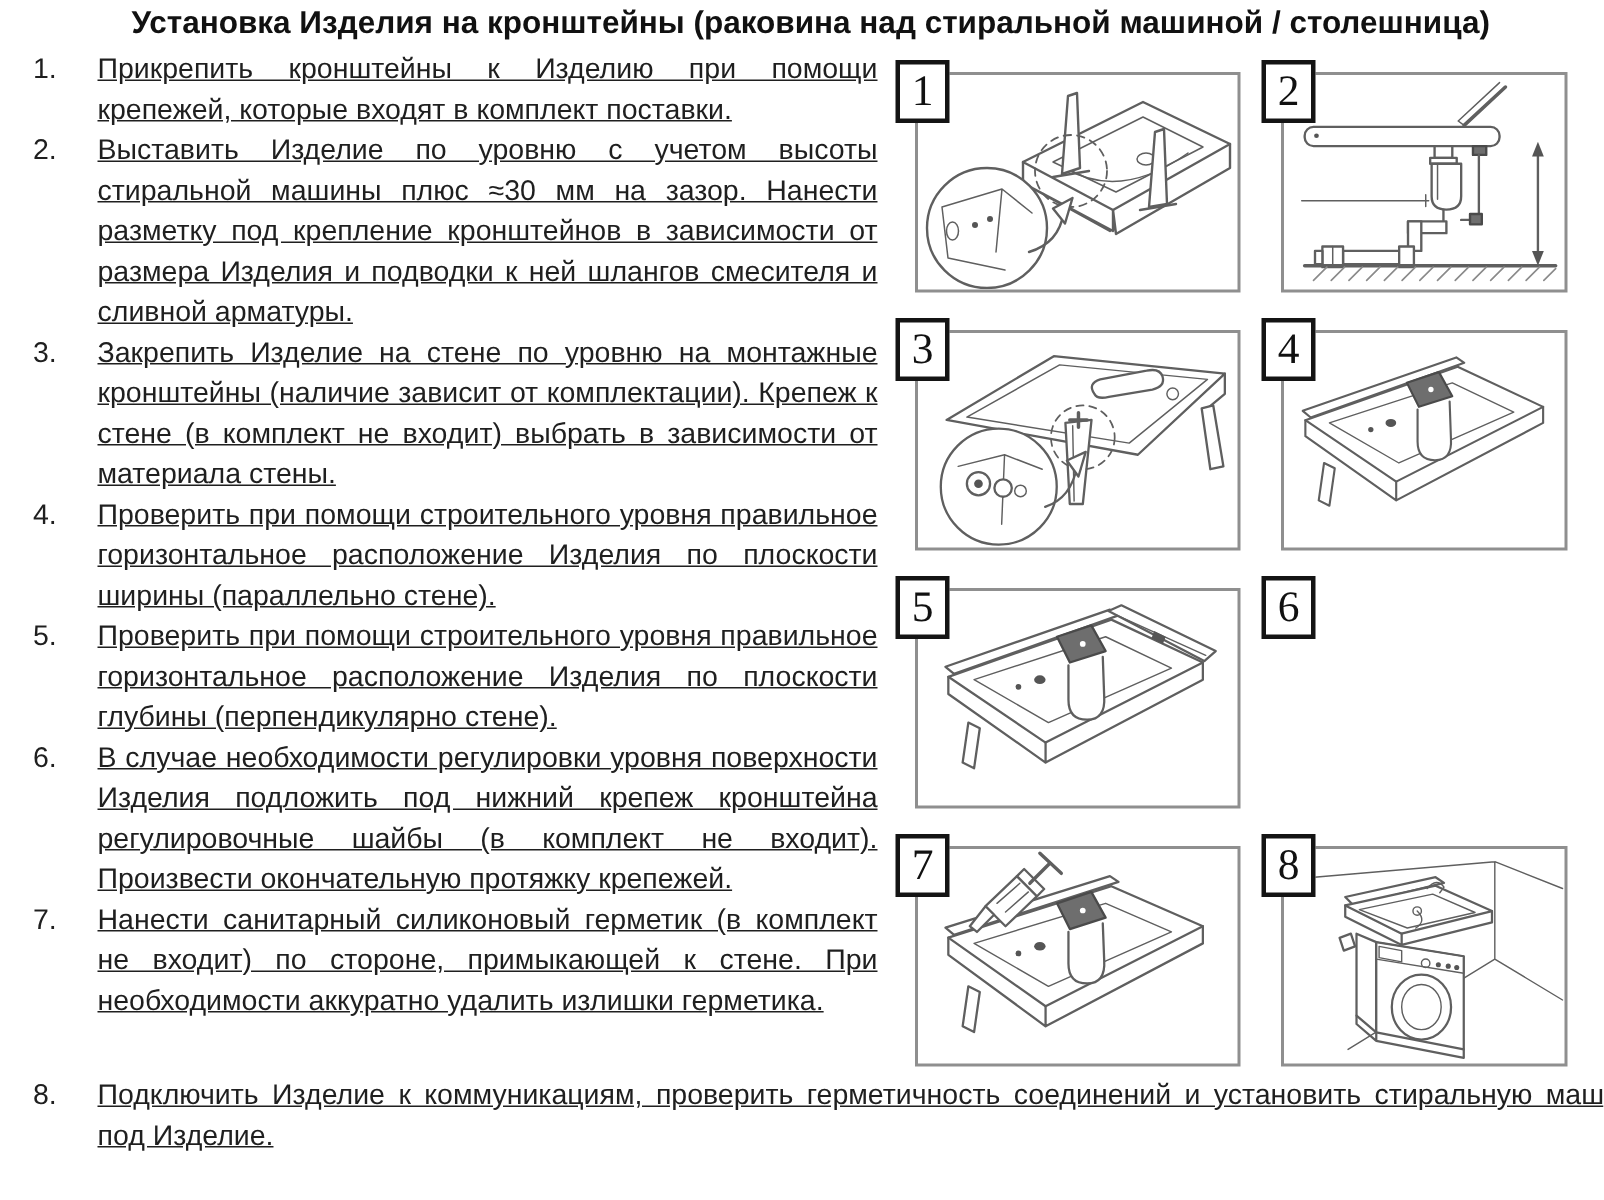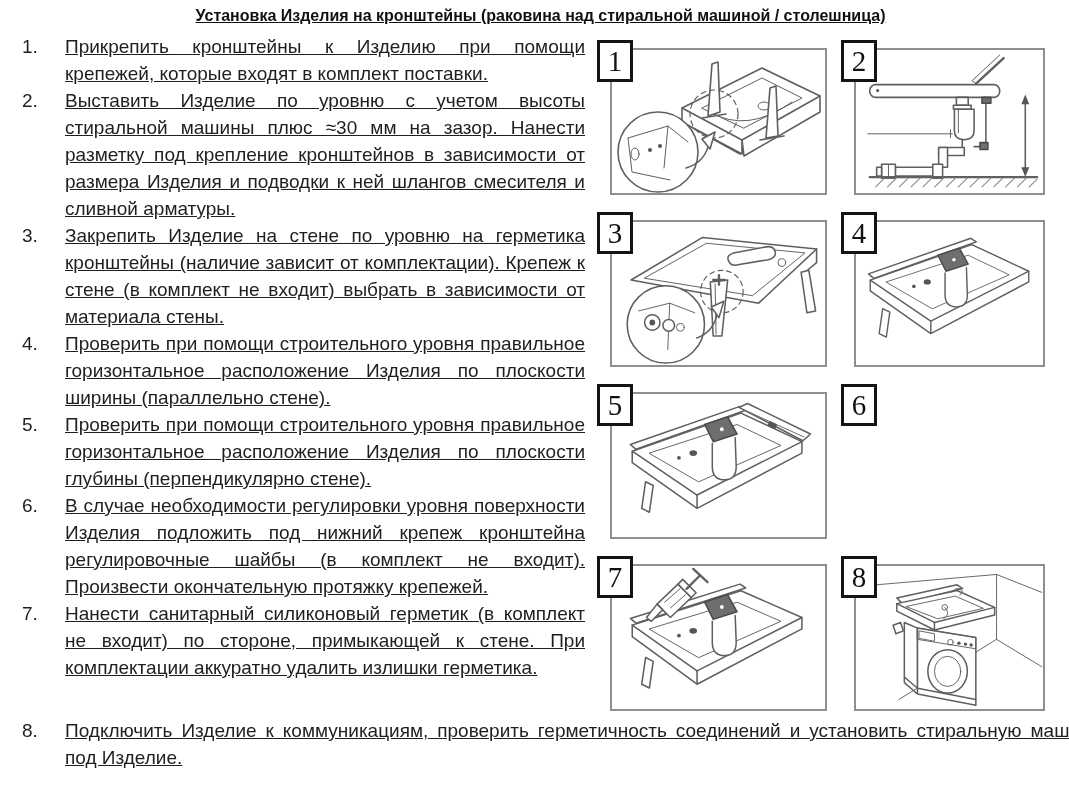--- a/index.html
+++ b/index.html
@@ -3,22 +3,22 @@
 <meta charset="utf-8">
 <style>
   html,body{margin:0;padding:0;background:#fff;}
   .page{
     position:relative; width:1069px; height:800px; box-sizing:border-box;
     background:#fff; overflow:hidden;
     font-family:"Liberation Sans", sans-serif; color:#1f1f1f;
     padding:3px 10px 0 22px;
   }
   .title{
-    margin:0; text-align:center; font-size:16px; font-weight:bold;
-    letter-spacing:0; line-height:26px; color:#111;text-decoration:underline;
+    margin:0; text-align:center; font-size:21px; font-weight:bold;
+    letter-spacing:0; line-height:26px; color:#111;
   }
   .content{ display:flex; margin-top:4px; }
   .steps{ width:563px; flex:none; }
   .step{ position:relative; padding-left:43px; margin:0; }
   .step .num{ position:absolute; left:0; top:0; font-size:19px; line-height:27px; }
   .step .txt{
     display:block; width:520px; font-size:19px; line-height:27px;
     text-align:justify; text-align-last:left;text-decoration:underline;
   }
   .step-full{ margin-top:6px; }
@@ -65,37 +65,37 @@
       <div class="step">
         <span class="num">1.</span>
         <span class="txt">Прикрепить кронштейны к Изделию при помощи крепежей, которые входят в комплект поставки.</span>
       </div>
       <div class="step">
         <span class="num">2.</span>
         <span class="txt">Выставить Изделие по уровню с учетом высоты стиральной машины плюс ≈30 мм на зазор. Нанести разметку под крепление кронштейнов в зависимости от размера Изделия и подводки к ней шлангов смесителя и сливной арматуры.</span>
       </div>
       <div class="step">
         <span class="num">3.</span>
-        <span class="txt">Закрепить Изделие на стене по уровню на герметика кронштейны (наличие зависит от комплектации). Крепеж к стене (в комплект не входит) выбрать в зависимости от материала стены.</span>
+        <span class="txt">Закрепить Изделие на стене по уровню на монтажные кронштейны (наличие зависит от комплектации). Крепеж к стене (в комплект не входит) выбрать в зависимости от материала стены.</span>
       </div>
       <div class="step">
         <span class="num">4.</span>
         <span class="txt">Проверить при помощи строительного уровня правильное горизонтальное расположение Изделия по плоскости ширины (параллельно стене).</span>
       </div>
       <div class="step">
         <span class="num">5.</span>
         <span class="txt">Проверить при помощи строительного уровня правильное горизонтальное расположение Изделия по плоскости глубины (перпендикулярно стене).</span>
       </div>
       <div class="step">
         <span class="num">6.</span>
         <span class="txt">В случае необходимости регулировки уровня поверхности Изделия подложить под нижний крепеж кронштейна регулировочные шайбы (в комплект не входит). Произвести окончательную протяжку крепежей.</span>
       </div>
       <div class="step">
         <span class="num">7.</span>
-        <span class="txt">Нанести санитарный силиконовый герметик (в комплект не входит) по стороне, примыкающей к стене. При комплектации аккуратно удалить излишки герметика.</span>
+        <span class="txt">Нанести санитарный силиконовый герметик (в комплект не входит) по стороне, примыкающей к стене. При необходимости аккуратно удалить излишки герметика.</span>
       </div>
     </div>
 
     <div class="figures">
 
       <div class="panel">
         <div class="numbox">
           <span>1</span>
         </div>
         <div class="frame">

